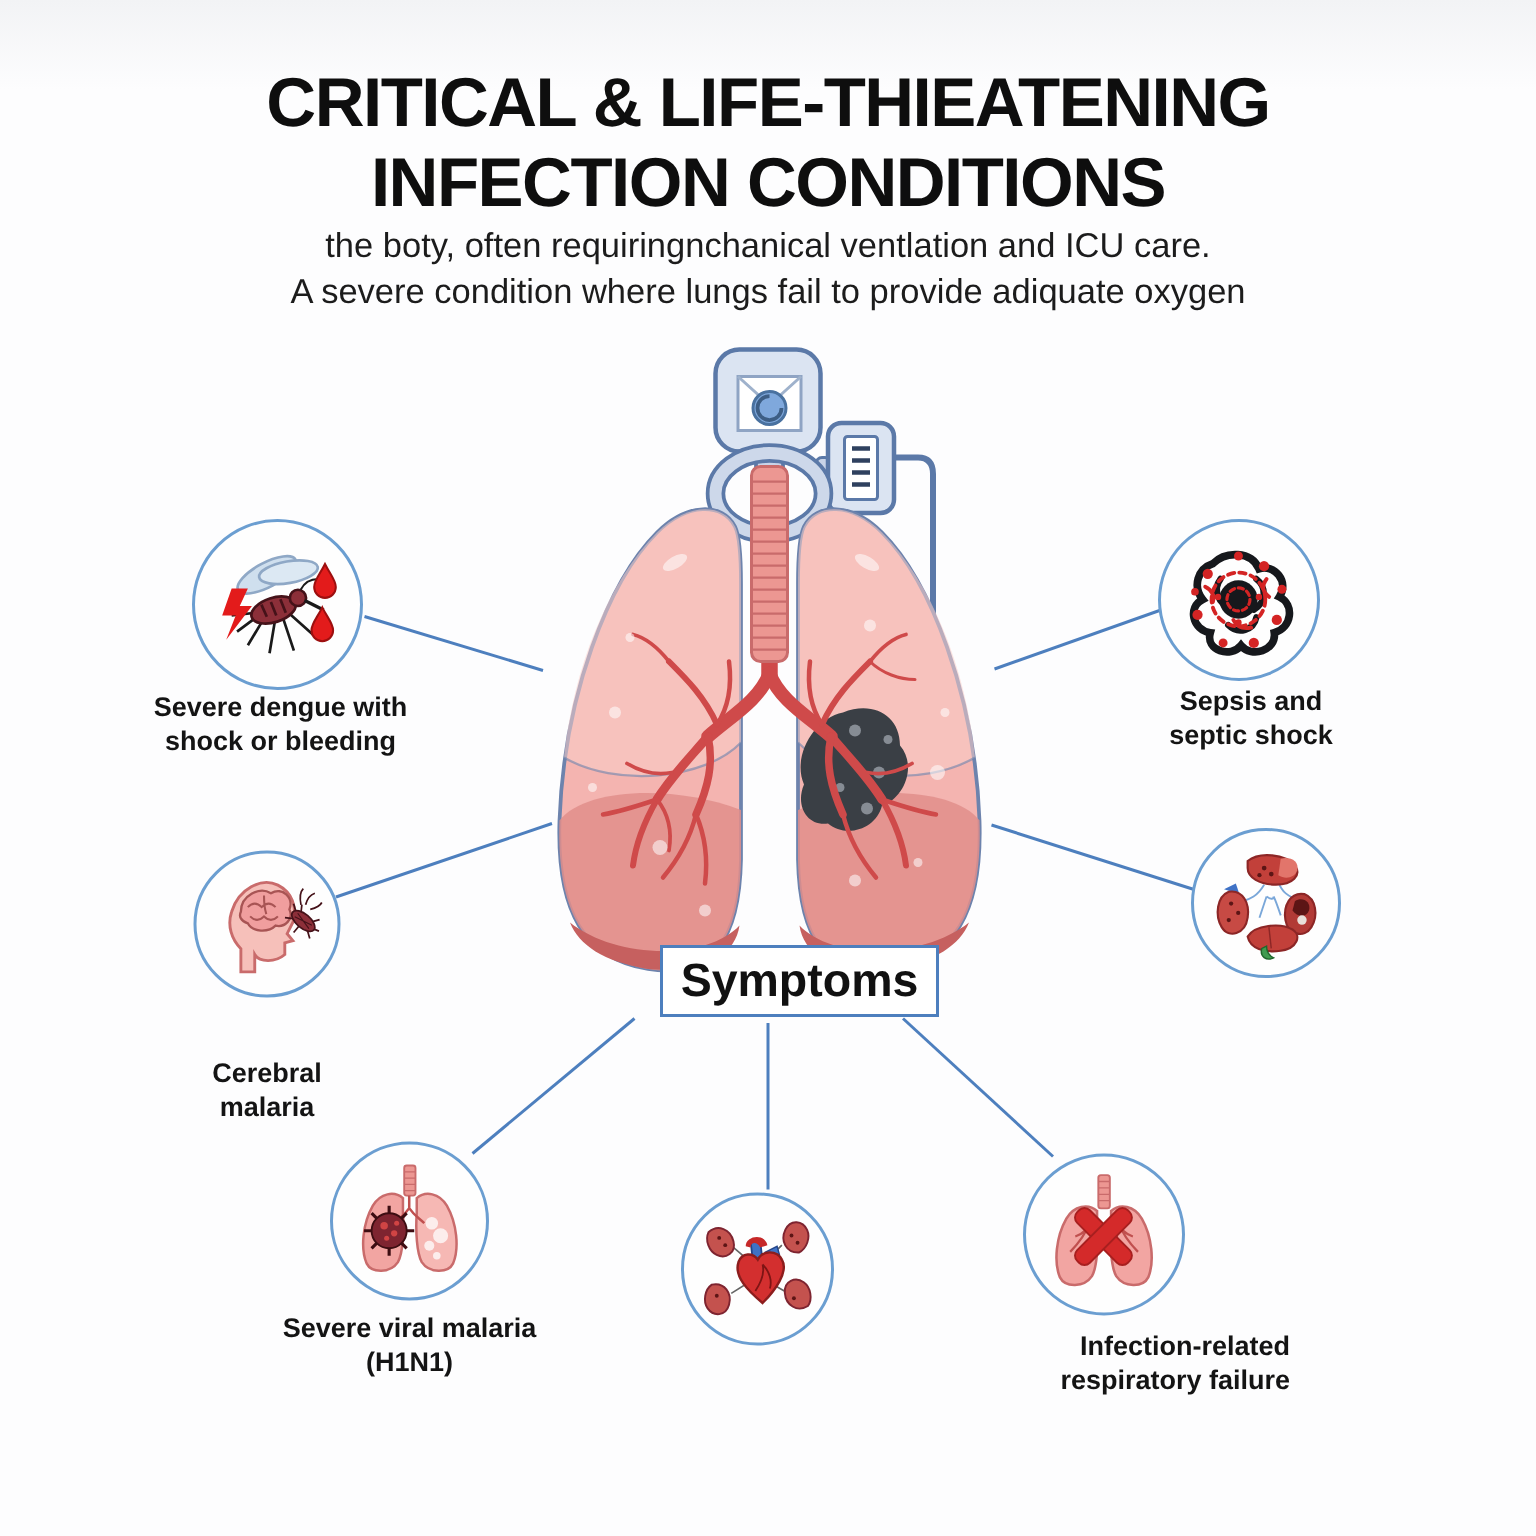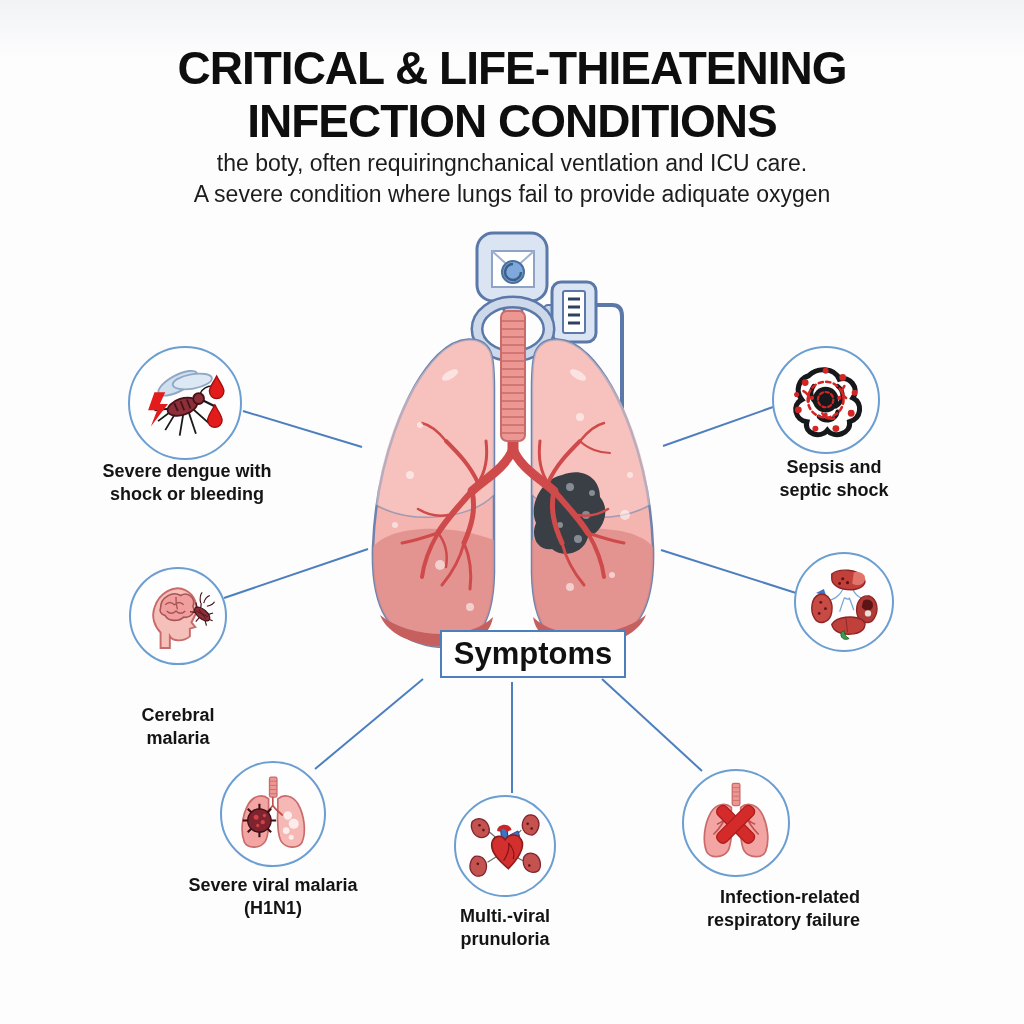--- a/index.html
+++ b/index.html
@@ -322,22 +322,20 @@
           <circle cx="16" cy="72" r="1.6"></circle>
           <circle cx="80" cy="74" r="1.6"></circle>
       </g>
       <path d="M44,26 L46,44 L54,44 L52,26 Z" fill="#3f72c6" stroke="#24468a" stroke-width="1.5"></path>
       <path d="M56,36 L66,31 L68,38 L58,43 Z" fill="#3f72c6" stroke="#24468a" stroke-width="1.2"></path>
       <path d="M40,31 C40,22 56,20 58,30 L52,32 C50,27 44,27 44,32 Z" fill="#c62828"></path>
       <path d="M50,42 C54,34 66,34 70,42 C76,52 64,68 54,78 C42,68 30,56 34,44 C37,36 46,36 50,42 Z" fill="#d32f2f" stroke="#8c1d1d" stroke-width="2"></path>
       <path d="M54,46 C56,54 52,62 48,68 M54,46 C60,52 62,60 60,66" stroke="#7e1414" stroke-width="1.5" fill="none"></path>
     </svg>
   </div>
-  <div class="node-label" style="left:400px;top:905px;width:210px;">Multi.-viral
-prunuloria</div>
 
   <div class="node-circle" style="left:682px;top:769px;width:108px;height:108px;">
     <svg viewBox="0 0 100 100">
       <rect x="46" y="4" width="9" height="26" rx="2" fill="#ec9792" stroke="#c96b6b" stroke-width="1.5"></rect>
       <path d="M46,9 h9 M46,14 h9 M46,19 h9 M46,24 h9" stroke="#c96b6b" stroke-width="1"></path>
       <path d="M45,32 C38,26 27,28 21,38 C13,52 11,72 16,84 C20,92 35,92 41,83 C45,76 46,58 45,44 Z" fill="#f2a5a2" stroke="#c96b6b" stroke-width="2"></path>
       <path d="M56,32 C63,26 74,28 80,38 C88,52 90,72 85,84 C81,92 66,92 60,83 C56,76 55,58 56,44 Z" fill="#f2a5a2" stroke="#c96b6b" stroke-width="2"></path>
       <g stroke="#c0504f" stroke-width="1.8" fill="none">
         <path d="M40,40 C36,50 30,58 24,64 M40,40 C42,52 40,62 36,72 M40,40 C38,46 34,50 28,52"></path>
         <path d="M61,40 C65,50 71,58 77,64 M61,40 C59,52 61,62 65,72 M61,40 C63,46 67,50 73,52"></path>

